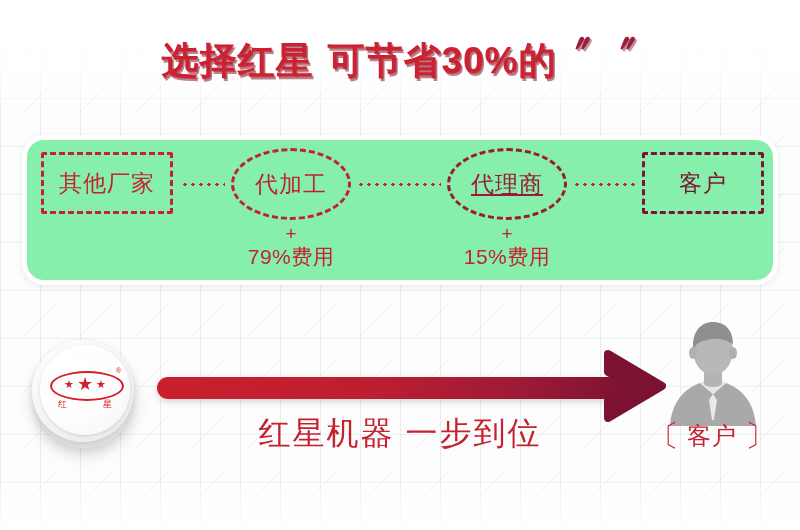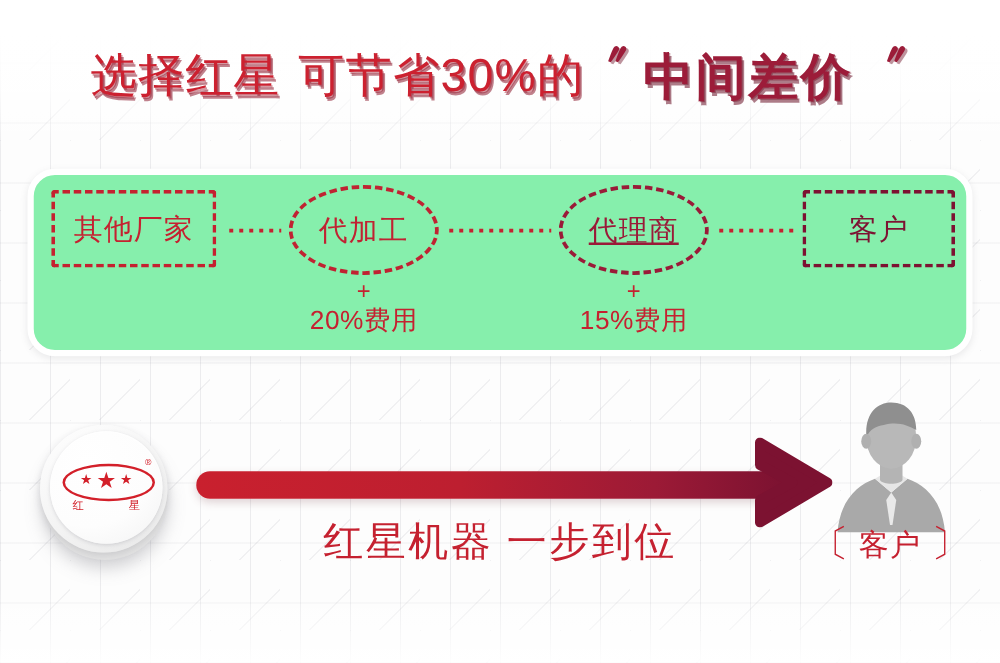--- a/index.html
+++ b/index.html
@@ -33,21 +33,21 @@
     background:linear-gradient(to top,rgba(255,255,255,.92) 0%,rgba(255,255,255,0) 100%);
   }
 
   
   .headline{
     position:absolute;left:0;top:26px;width:800px;height:70px;
     display:flex;align-items:center;justify-content:center;
     white-space:nowrap;
   }
   .hl-a{
-    font-size:37px;font-weight:normal;color:#cc2130;
+    font-size:37px;font-weight:bold;color:#cc2130;
     letter-spacing:1px;
     text-shadow:2px 3px 0 rgba(140,25,45,.55), 1px 1px 0 rgba(160,30,50,.45);
   }
   .hl-gap{display:inline-block;width:14px;}
   .hl-quote{
     font-size:33px;font-weight:bold;color:#9c1c39;
     position:relative;top:-9px;
     text-shadow:2px 2px 0 rgba(110,18,40,.45);
   }
   .hl-q-left{margin:0 2px 0 2px;}
@@ -191,21 +191,20 @@
 
   <div class="bg-grid"></div>
   <div class="bg-fade-top"></div>
   <div class="bg-fade-bottom"></div>
 
   <div class="headline">
     <span class="hl-a">选择红星</span>
     <span class="hl-gap"></span>
     <span class="hl-a">可节省30%的</span>
     <span class="hl-quote hl-q-left">〞</span>
-    <span class="hl-b">中间差价</span>
     <span class="hl-quote hl-q-right">〞</span>
   </div>
 
   <div class="panel">
     <div class="flow">
 
       <div class="node node-rect" id="node-other">
         <span>其他厂家</span>
       </div>
 
@@ -222,21 +221,21 @@
       </div>
 
       <div class="connector" id="conn-3"></div>
 
       <div class="node node-rect-dark" id="node-cust">
         <span>客户</span>
       </div>
 
       <div class="fee" id="fee-oem">
         <div class="plus">+</div>
-        <div class="amt">20%费用</div>
+        <div class="amt">79%费用</div>
       </div>
 
       <div class="fee" id="fee-agent">
         <div class="plus">+</div>
         <div class="amt">15%费用</div>
       </div>
 
     </div>
   </div>
 

